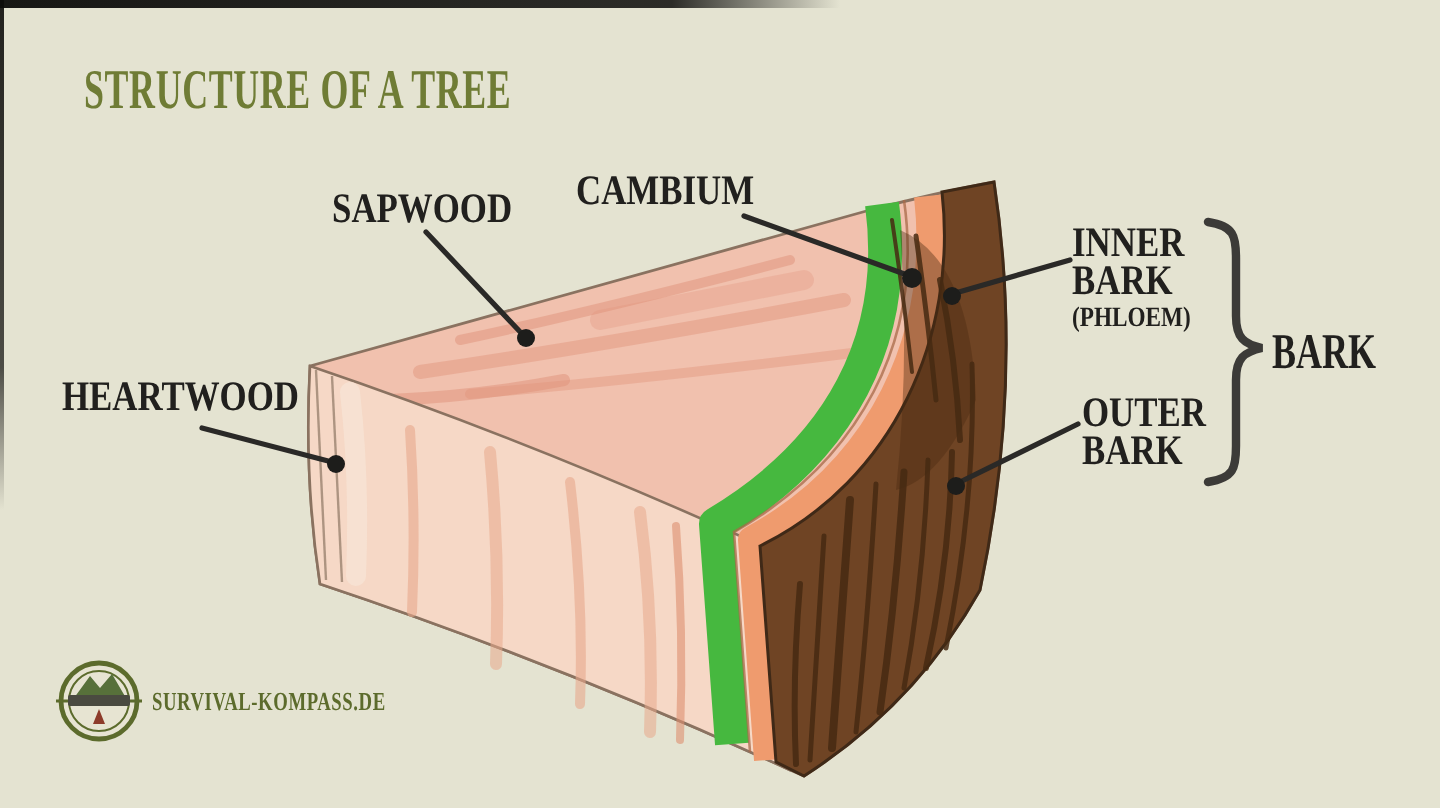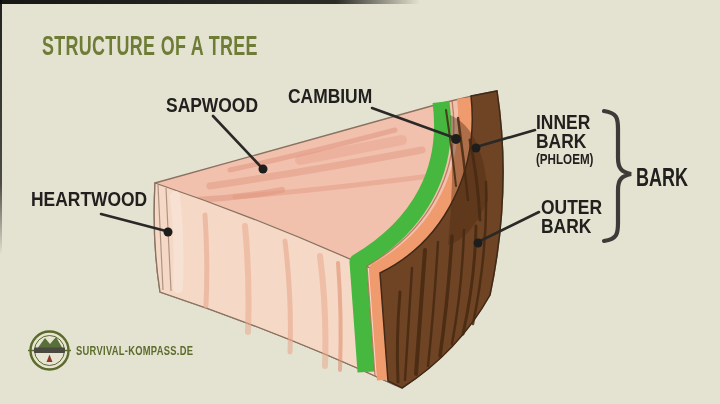--- a/index.html
+++ b/index.html
@@ -1,18 +1,18 @@
 <!DOCTYPE html>
 <html><head>
 <meta charset="utf-8">
 <style>
   html,body{margin:0;padding:0;background:#202020;}
   #stage{
     position:relative;width:720px;height:404px;overflow:hidden;
-    background:#e4e3d1;font-family:Liberation Sans, sans-serif;
+    background:#e4e3d1;font-family:Liberation Serif, serif;
   }
   .lbl{
     position:absolute;color:#21201e;font-weight:bold;font-size:21px;
     line-height:19px;letter-spacing:0px;transform:scaleX(.83);
     transform-origin:left top;white-space:nowrap;
   }
   .lbl .sub{font-size:14px;line-height:15px;margin-top:2px;letter-spacing:0;}
   #title{
     position:absolute;left:42px;top:30px;font-size:28px;font-weight:bold;
     letter-spacing:.5px;transform:scaleX(.64);transform-origin:left top;

